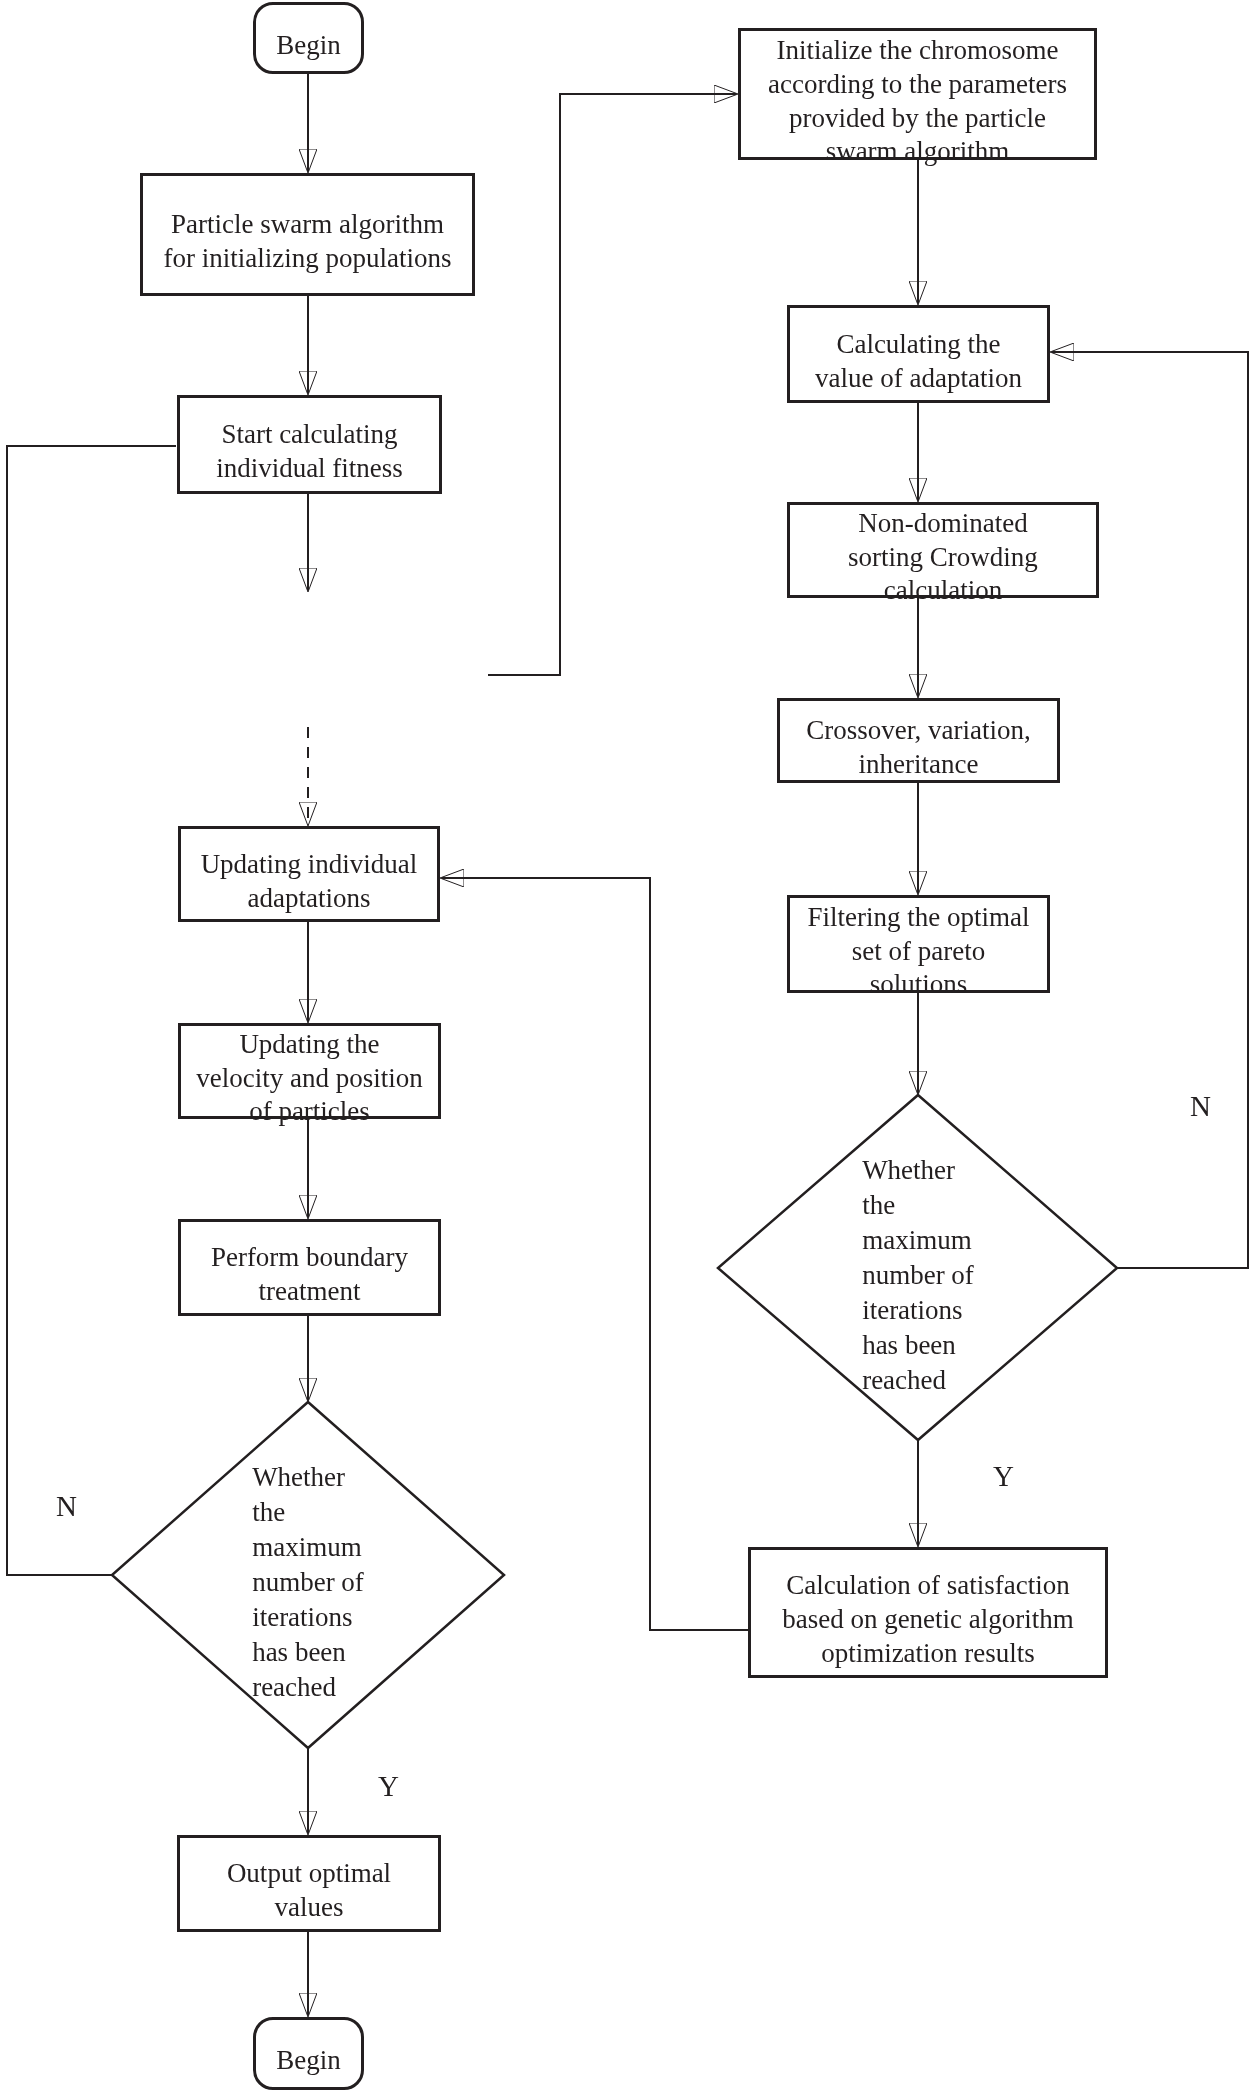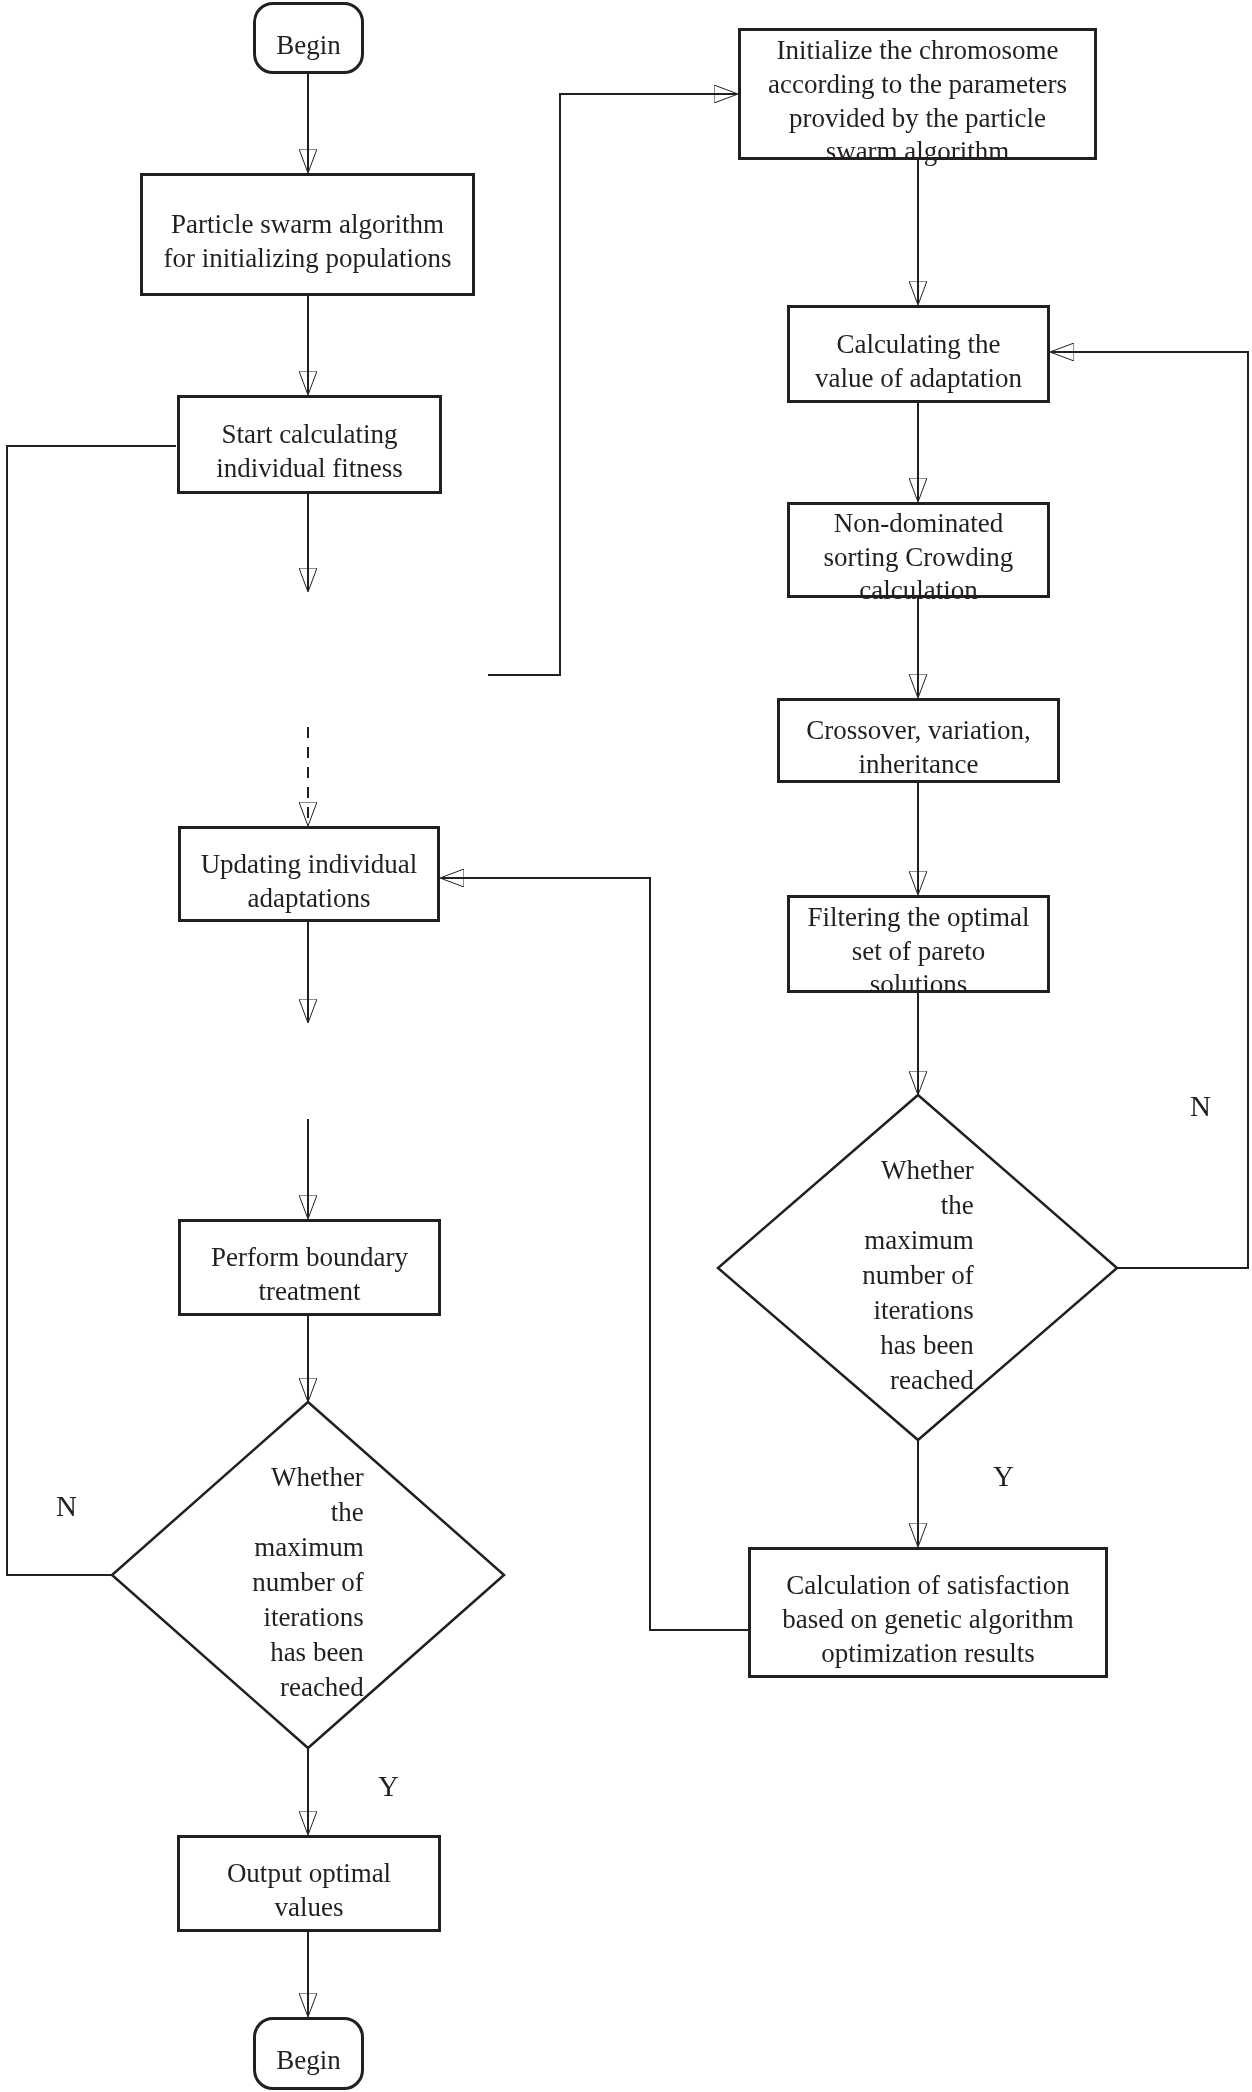--- a/index.html
+++ b/index.html
@@ -48,21 +48,21 @@
     margin-top: 15px;
   }
   .terminal {
     border-radius: 20px;
   }
   .dtext {
     position: absolute;
     display: flex;
     align-items: center;
     justify-content: center;
-    text-align: right;
+    text-align: left;
     font-size: 27px;
     line-height: 1.3;
     background: transparent;
   }
   .branch-label {
     position: absolute;
     font-size: 29px;
     line-height: 1;
   }
 </style>
@@ -120,20 +120,25 @@
     <span>Start calculating
 individual fitness</span>
   </div>
 
 
   <div class="node" style="left:178px;top:826px;width:262px;height:96px">
     <span>Updating individual
 adaptations</span>
   </div>
 
+  <div class="node" style="left:178px;top:1023px;width:263px;height:96px">
+    <span>Updating the
+velocity and position
+of particles</span>
+  </div>
 
   <div class="node" style="left:178px;top:1219px;width:263px;height:97px">
     <span>Perform boundary
 treatment</span>
   </div>
 
   <div class="dtext" style="left:203px;top:1455px;width:210px;height:240px">
     <span>Whether
 the
 maximum
@@ -157,21 +162,21 @@
 according to the parameters
 provided by the particle
 swarm algorithm</span>
   </div>
 
   <div class="node" style="left:787px;top:305px;width:263px;height:98px">
     <span>Calculating the
 value of adaptation</span>
   </div>
 
-  <div class="node" style="left:787px;top:502px;width:263px;height:96px">
+  <div class="node" style="left:787px;top:502px;width:312px;height:96px">
     <span>Non-dominated
 sorting Crowding
 calculation</span>
   </div>
 
   <div class="node" style="left:777px;top:698px;width:283px;height:85px">
     <span>Crossover, variation,
 inheritance</span>
   </div>
 

